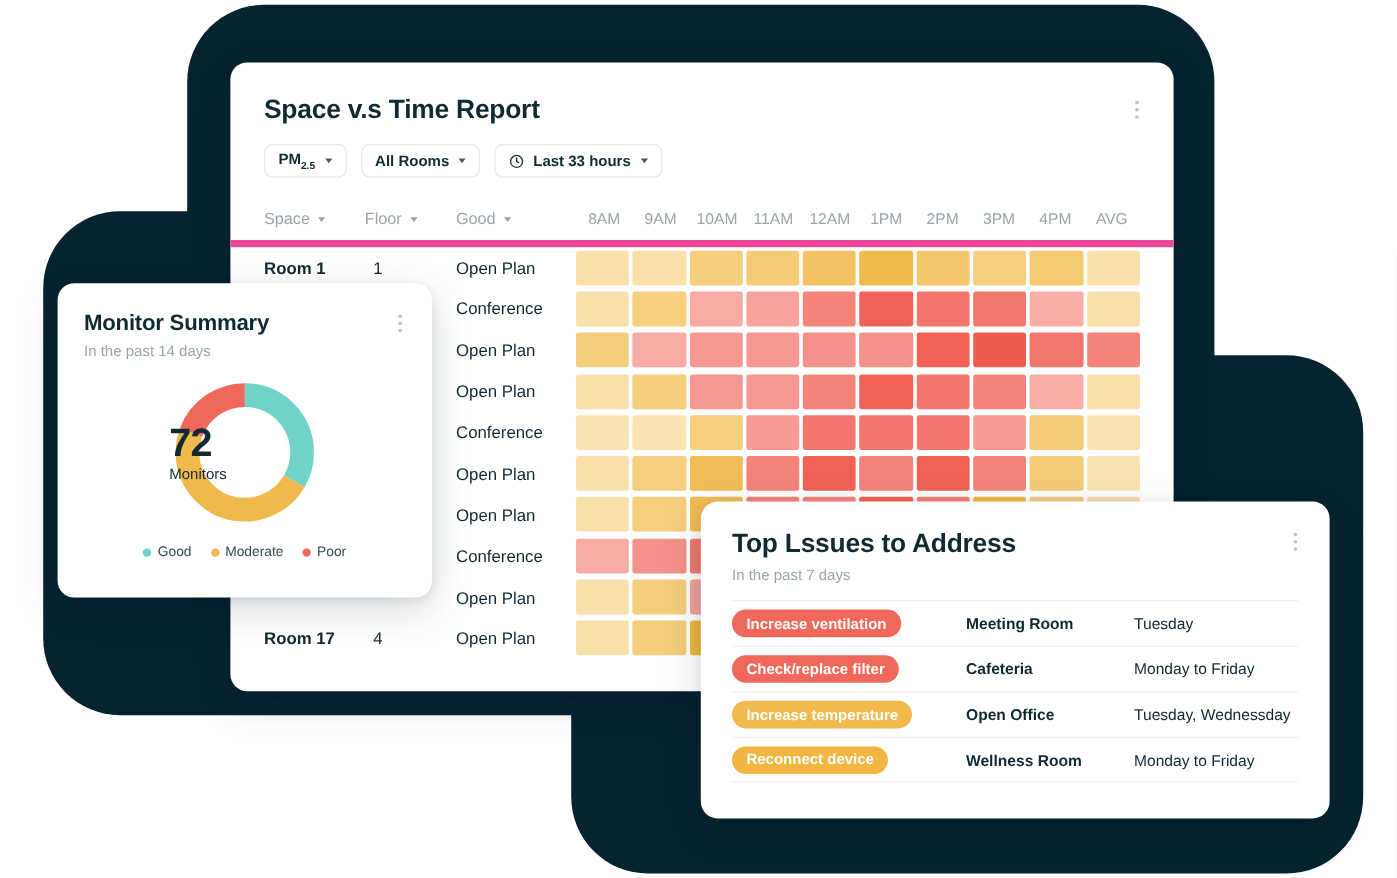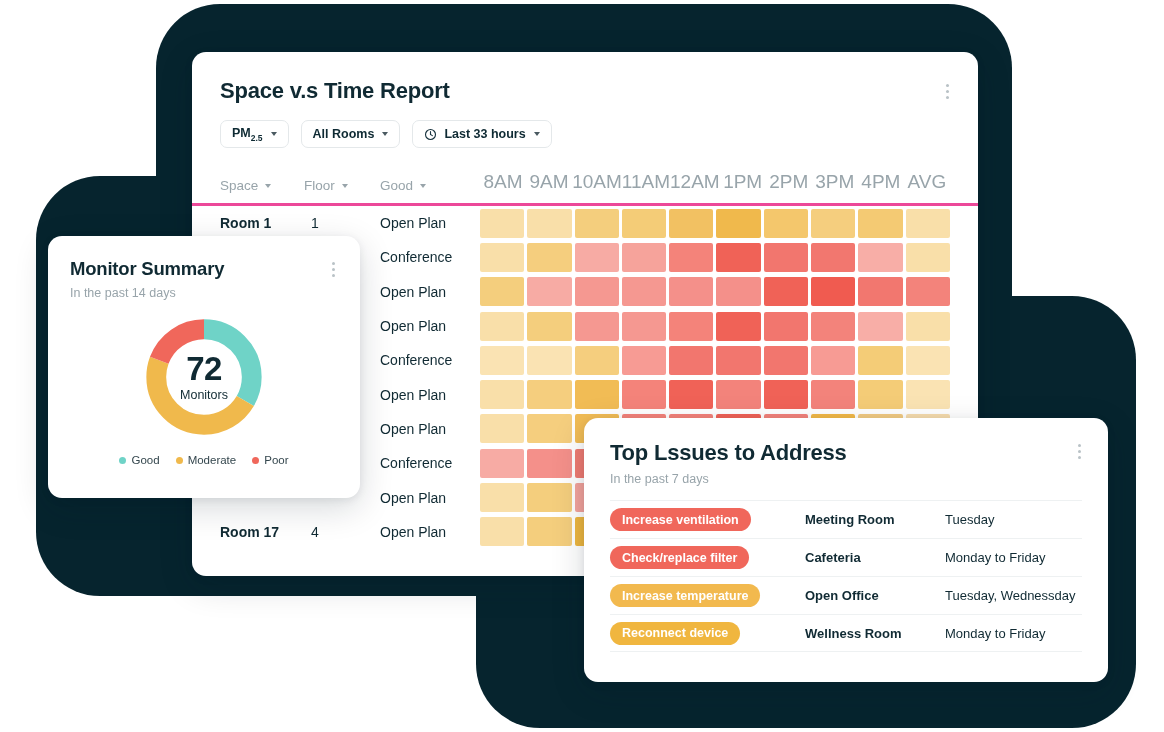--- a/index.html
+++ b/index.html
@@ -52,34 +52,34 @@
     width: 0; height: 0; border-left: 3.5px solid transparent;
     border-right: 3.5px solid transparent; border-top: 4.5px solid #4A5A61;
     margin-left: 1px;
   }
   .clock { width: 13px; height: 13px; flex: 0 0 13px; }
 
   
   .thead {
     display: flex; align-items: flex-end;
     padding: 0 28px; height: 40px; margin-top: 18px;
-    border-bottom: 3px solid #ec4899;
+    border-bottom: 6px solid #ec4899;
   }
   .th-sort {
     display: inline-flex; align-items: center; gap: 6px;
     font-size: 13.5px; color: #98A4AA; font-weight: 500; cursor: pointer;
     padding-bottom: 10px;
   }
   .th-sort .caret { border-top-color: #98A4AA; }
   .col-space { width: 84px; }
   .col-floor { width: 76px; }
   .col-type  { width: 100px; }
   .th-times { display: flex; flex: 1; padding-bottom: 10px; }
   .th-time {
-    flex: 1; text-align: center; font-size: 19px; color: #98A4AA; font-weight: 500;
+    flex: 1; text-align: center; font-size: 13px; color: #98A4AA; font-weight: 500;
   }
 
   .tbody { padding: 0 28px; }
   .trow { display: flex; align-items: center; height: 34.3px; }
   .td-space { width: 84px; font-size: 14px; font-weight: 700; color: #102A33; }
   .td-floor { width: 76px; font-size: 14px; color: #102A33; padding-left: 7px; }
   .td-type  { width: 100px; font-size: 14px; color: #102A33; }
   .cells { display: flex; flex: 1; gap: 3px; height: 29px; }
   .cell { flex: 1; border-radius: 2px; }
 
@@ -87,21 +87,21 @@
   #monitor-card { left: 48px; top: 236px; width: 312px; height: 262px; }
   .ms-head { padding: 22px 22px 0 22px; position: relative; }
   .ms-title { font-size: 18.5px; font-weight: 700; color: #102A33; letter-spacing: -.2px; }
   .ms-sub { font-size: 12.5px; color: #98A4AA; margin-top: 6px; }
   #monitor-kebab { right: 18px; top: 22px; }
 
   .donut-wrap { display: flex; justify-content: center; margin-top: 14px; }
   .donut { position: relative; width: 126px; height: 126px; }
   .donut-center {
     position: absolute; inset: 0; display: flex; flex-direction: column;
-    align-items: center; justify-content: center; pointer-events: none;
+    align-items: flex-start; justify-content: center; pointer-events: none;
   }
   .donut-num { font-size: 33px; font-weight: 700; color: #102A33; line-height: 1; letter-spacing: -.5px; }
   .donut-lbl { font-size: 12.5px; color: #102A33; margin-top: 3px; }
 
   .legend { display: flex; justify-content: center; gap: 16px; margin-top: 14px; }
   .lg { display: inline-flex; align-items: center; gap: 5px; font-size: 11.5px; color: #35474E; }
   .dot { width: 7px; height: 7px; border-radius: 50%; display: inline-block; }
 
   
   #issues-card { left: 584px; top: 418px; width: 524px; height: 264px; }

